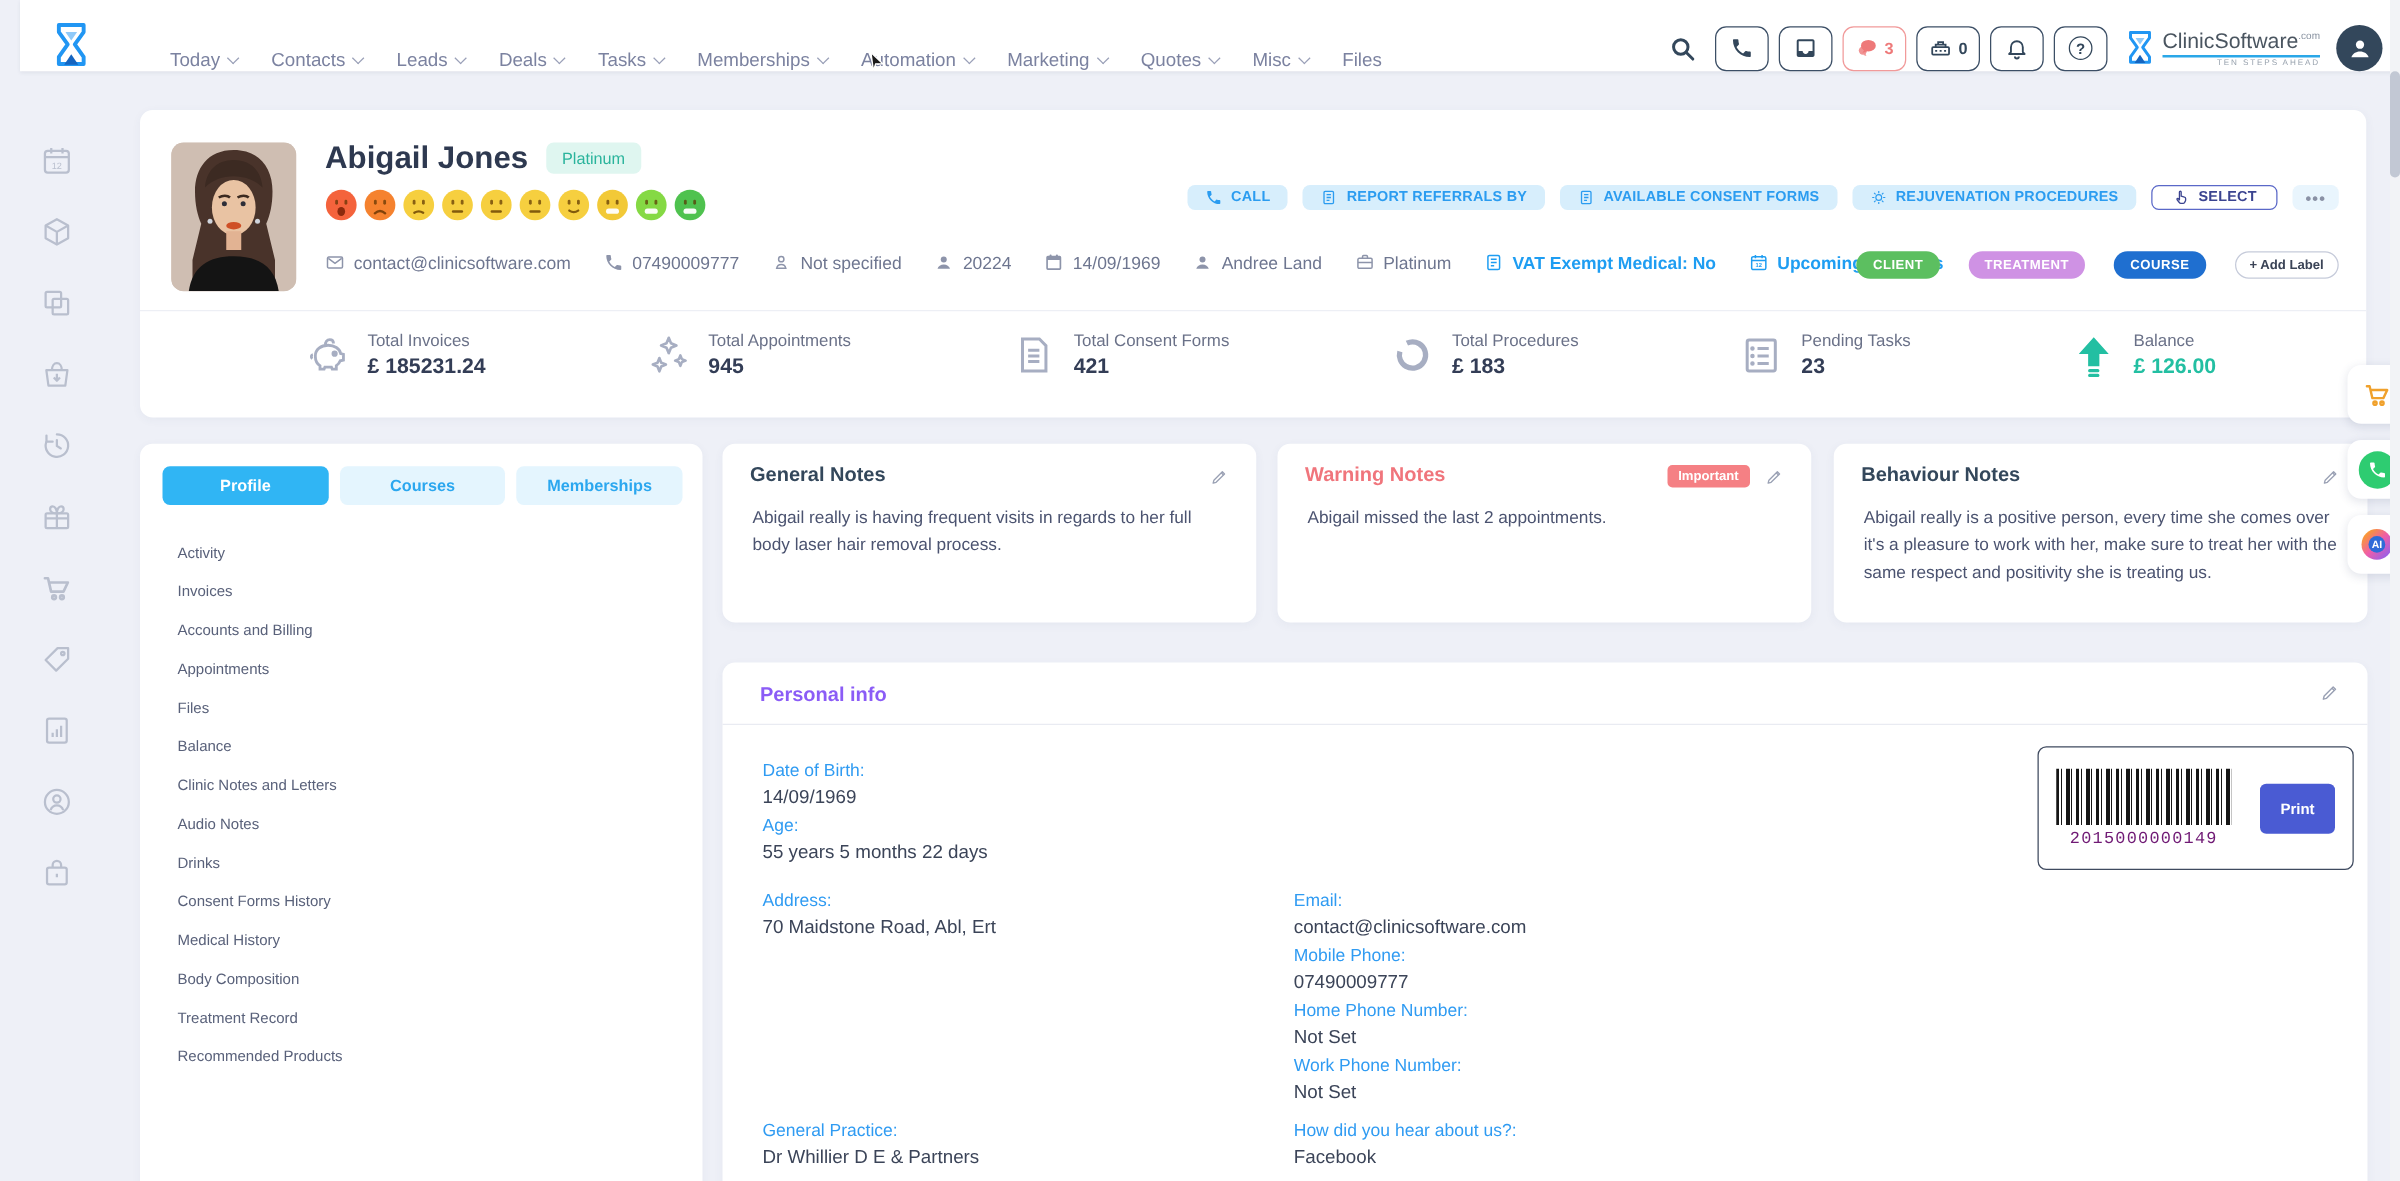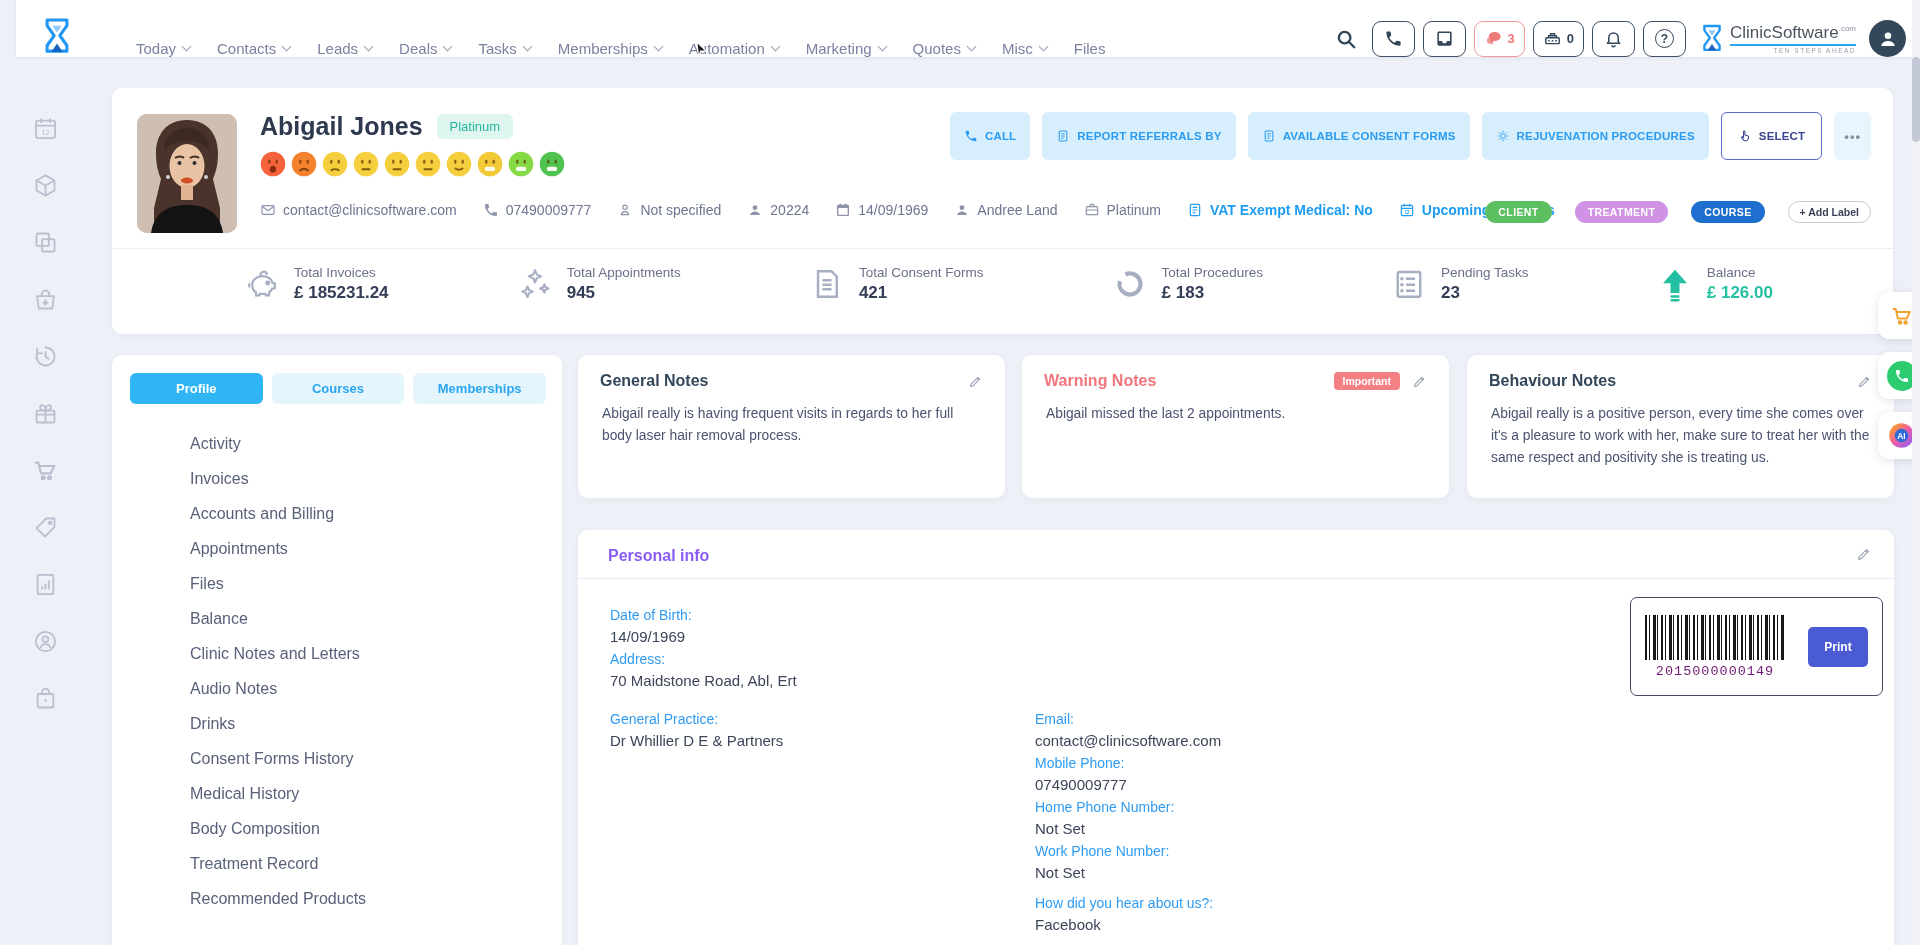--- a/index.html
+++ b/index.html
@@ -56,23 +56,23 @@
   .name-row h1 { font-size:25px; color:#2e3950; font-weight:600; }
   .tier { background:#dff6f0; color:#2ab49c; font-size:13px; padding:5px 13px; border-radius:6px; }
   .mood { position:absolute; left:148px; top:63px; display:flex; gap:5px; }
   .contact-row { position:absolute; left:148px; top:114px; display:flex; gap:26px; align-items:center;
                  font-size:14px; color:#6e7690; }
   .citem { display:flex; gap:7px; align-items:center; white-space:nowrap; }
   .citem svg { width:16px; height:16px; color:#8d94aa; }
   .citem.accent { color:#1e9df2; font-weight:600; cursor:pointer; }
   .citem.accent svg { color:#1e9df2; }
   .actions { position:absolute; right:22px; top:24px; display:flex; gap:12px; align-items:center; }
-  .abtn { height:48px; padding:0 14px; border-radius:6px; background:#d7eefc; color:#2b9cf0;
+  .abtn { height:20px; padding:0 14px; border-radius:6px; background:#d7eefc; color:#2b9cf0;
           font-size:11.5px; font-weight:700; display:flex; align-items:center; gap:7px; border:none;
-          cursor:pointer; letter-spacing:.2px; white-space:nowrap; }
+          cursor:pointer; letter-spacing:.2px; white-space:nowrap;margin-top:36px; }
   .abtn svg { width:14px; height:14px; }
   .abtn.outline { background:#fff; border:1.6px solid #5a68c8; color:#3b4490; padding:0 16px; }
   .abtn.more { background:#e9f5fd; color:#8a91a5; font-size:13px; padding:0 10px; letter-spacing:1px; }
   .tags { position:absolute; right:22px; top:113px; display:flex; gap:23px; align-items:center; }
   .tag { height:22px; padding:0 13px; border-radius:11px; color:#fff; font-size:10.5px; font-weight:700;
          display:flex; align-items:center; letter-spacing:.4px; cursor:pointer; }
   .addlabel { height:22px; padding:0 11px; border-radius:11px; border:1.4px solid #c6cbda; background:#fff;
               color:#3a4356; font-size:10.5px; font-weight:700; display:flex; align-items:center; cursor:pointer; }
   .hdr-divider { position:absolute; left:0; right:0; top:160px; height:1px; background:#edeff5; }
   .stats { position:absolute; left:132px; right:120px; top:177px; display:flex; justify-content:space-between; }
@@ -83,21 +83,21 @@
   .stat.accent .s-value { color:#23bfa2; }
   .stat.accent svg { color:#23bfa2; }
 
   
   .left-card { left:112px; top:355px; width:450px; height:700px; padding:18px 16px; }
   .tabs { display:flex; gap:9px; margin-left:2px; }
   .tab { flex:1; height:31px; border-radius:6px; background:#e4f5fe; color:#2ba7ef; font-size:13px;
          font-weight:700; display:flex; align-items:center; justify-content:center; cursor:pointer; }
   .tab.active { background:#30b5f4; color:#fff; }
   .menu { list-style:none; margin-top:22px; padding-left:14px; }
-  .menu li { font-size:16px; color:#59617a; padding:8.5px 0; cursor:pointer;margin-left:48px; }
+  .menu li { font-size:12px; color:#59617a; padding:8.5px 0; cursor:pointer; }
 
   
   .note { top:355px; width:427px; height:143px; padding:17px 22px; }
   .note-0 { left:578px; } .note-1 { left:1022px; } .note-2 { left:1467px; }
   .n-head { display:flex; align-items:center; }
   .n-title { font-size:16px; color:#33475b; font-weight:600; }
   .note.warn .n-title { color:#f0757c; }
   .n-spacer { flex:1; }
   .n-badge { background:#f58084; color:#fff; font-size:10.5px; font-weight:700; padding:3px 9px;
              border-radius:4px; margin-right:12px; }
@@ -731,20 +731,24 @@
           </svg></span>
     </div>
     <div class="p-divider"></div>
     <div class="p-cols">
       <div class="p-col left" id="pcol-left">
           <div class="field">
             <div class="f-label">Date of Birth:</div>
             <div class="f-value">14/09/1969</div>
           </div>
           <div class="field">
+            <div class="f-label">Age:</div>
+            <div class="f-value">55 years 5 months 22 days</div>
+          </div>
+          <div class="field">
             <div class="f-label">Address:</div>
             <div class="f-value">70 Maidstone Road, Abl, Ert</div>
           </div>
           <div class="field">
             <div class="f-label">General Practice:</div>
             <div class="f-value">Dr Whillier D E &amp; Partners</div>
           </div>
         </div>
       <div class="p-col right" id="pcol-right">
           <div class="field">

